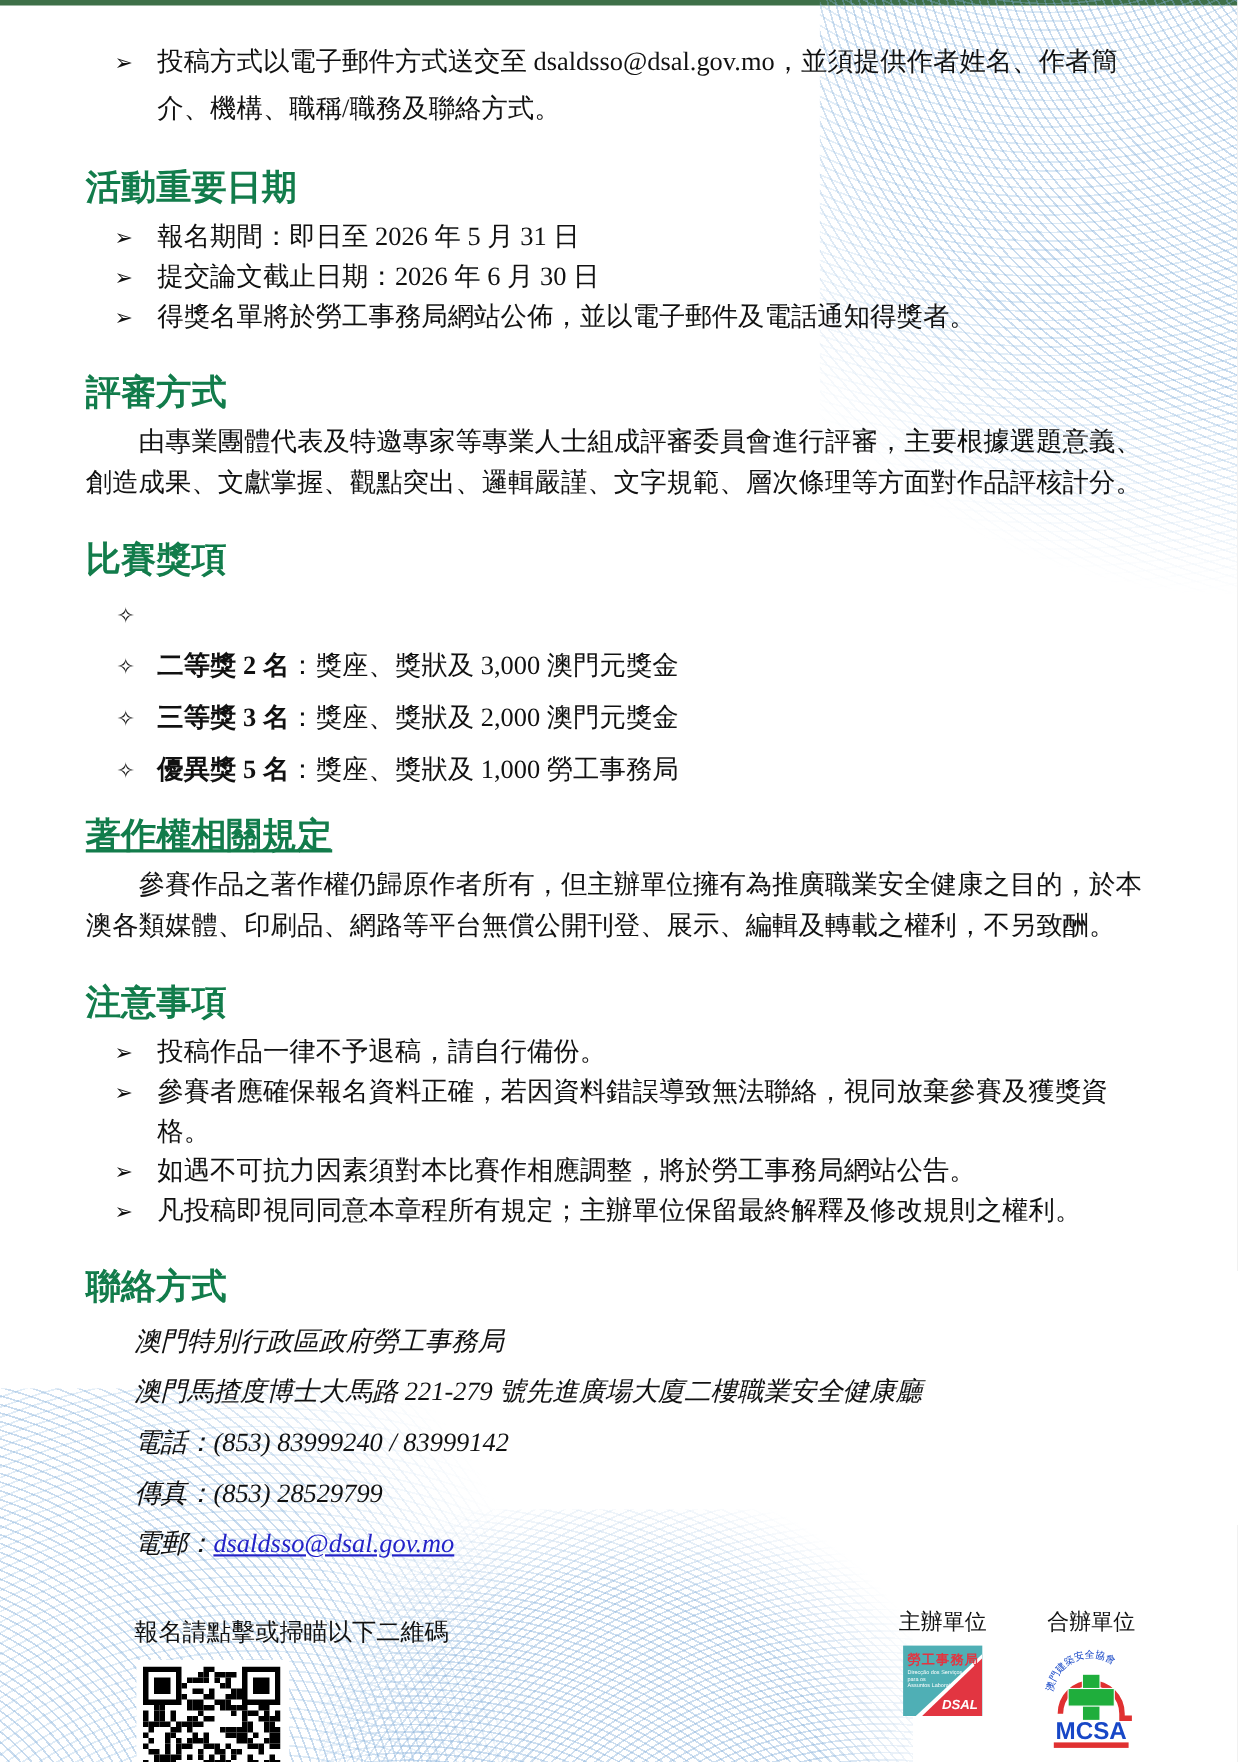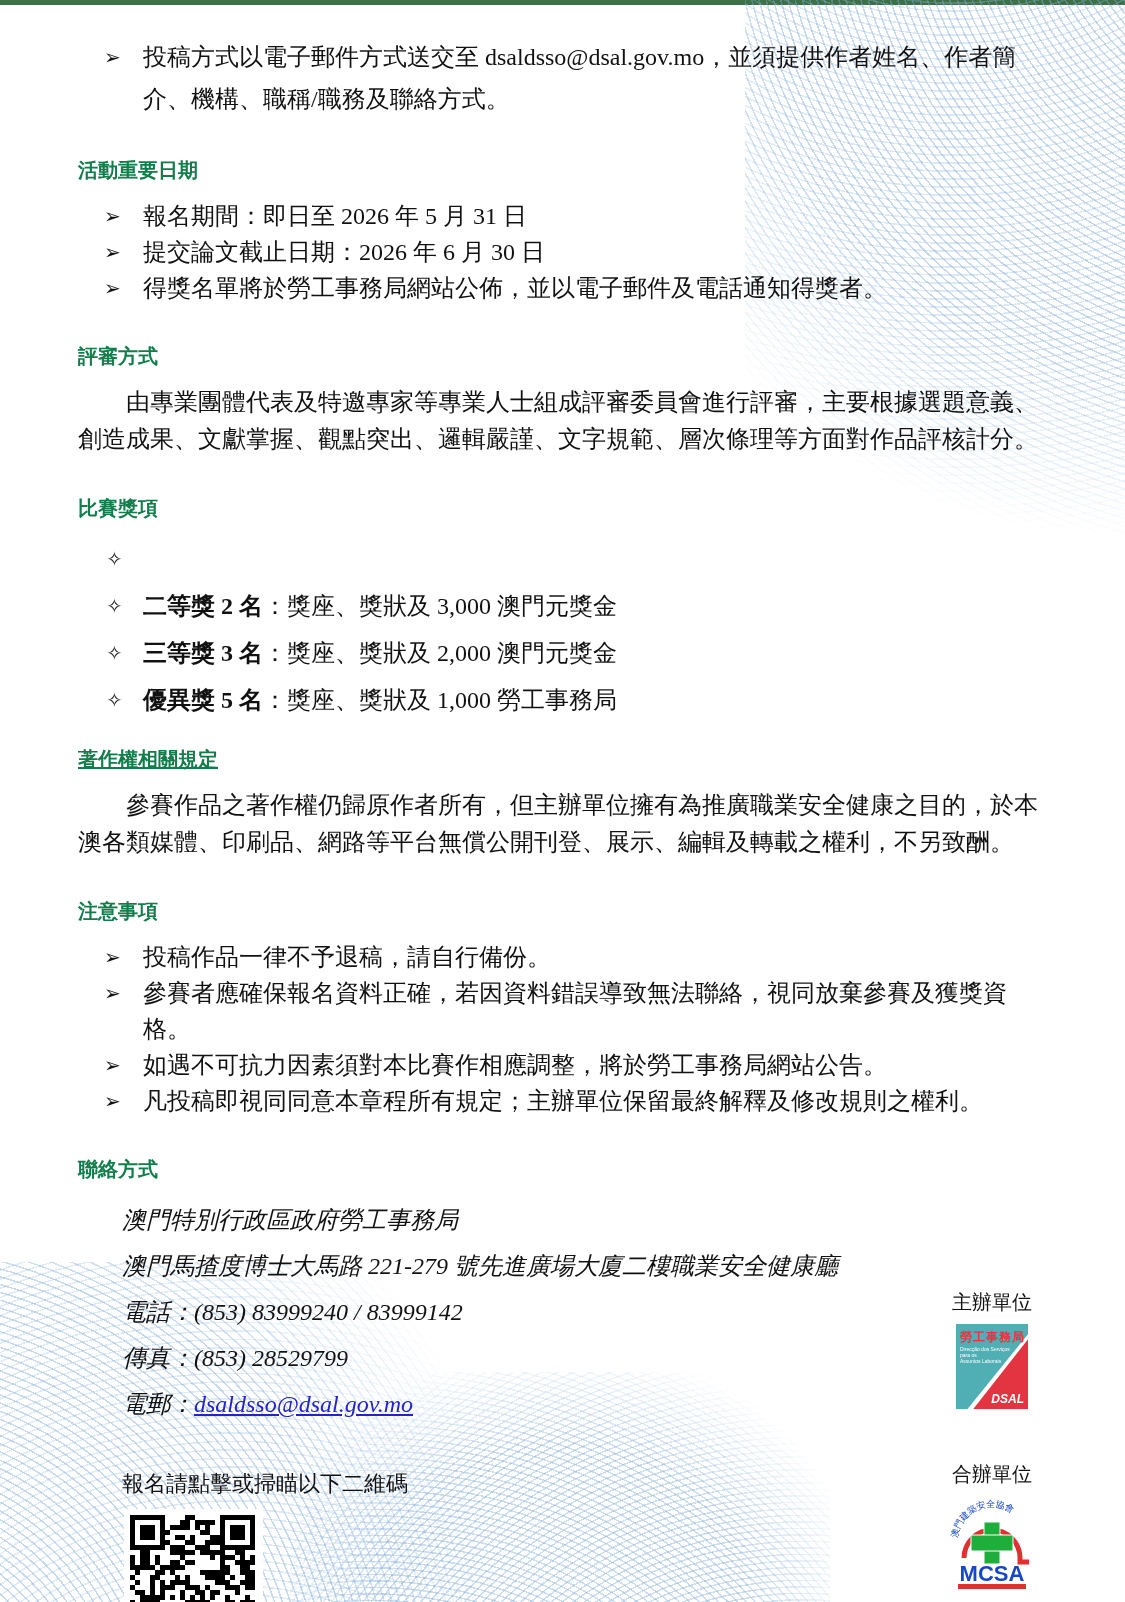--- a/index.html
+++ b/index.html
@@ -36,38 +36,38 @@
     -webkit-mask-image:radial-gradient(ellipse at 50% 100%, #000 48%, transparent 80%);
     mask-image:radial-gradient(ellipse at 50% 100%, #000 48%, transparent 80%);
   }
   
   .content{position:absolute;top:36px;left:78px;width:972px;}
   .bullet-row{display:flex;font-size:24px;line-height:42px;}
   .bullet-row .arrow{flex:0 0 65px;padding-left:26px;box-sizing:border-box;font-family:"DejaVu Sans",sans-serif;font-size:20px;}
   .bullet-row .btext{flex:1;}
   h2.sec{
     font-family:"Liberation Sans","DejaVu Sans",sans-serif;
-    font-size:20px;font-weight:bold;color:var(--heading-green,#127C4B);
+    font-size:32px;font-weight:bold;color:var(--heading-green,#127C4B);
     margin:34px 0 12px 0;line-height:32px;
   }
   .list .bullet-row{line-height:36px;}
   p.para{font-size:24px;line-height:37px;text-indent:2em;margin:4px 0 0 0;}
   .prize-row{display:flex;font-size:24px;line-height:30px;margin:0 0 17px 0;}
   .prize-row .diamond{flex:0 0 65px;padding-left:28px;box-sizing:border-box;font-family:"DejaVu Sans",sans-serif;font-size:20px;color:#222;}
   .prize-row b{font-weight:bold;}
   .contact-line{font-size:24px;line-height:46px;margin-left:44px;font-style:italic;}
   a.mail{color:var(--link-blue,#2323C8);text-decoration:underline;}
   .qr-caption{font-size:22px;margin:42px 0 10px 44px;}
   .qr-box{margin-left:46px;background:#fff;padding:6px;width:127px;height:127px;}
   .qr-box svg{display:block;}
   
-  .footer{position:absolute;right:90px;bottom:12px;display:flex;gap:52px;flex-direction:column;}
+  .footer{position:absolute;right:90px;bottom:12px;display:flex;gap:52px;}
   .footer .col{display:flex;flex-direction:column;align-items:center;}
   .footer .lab{font-size:20px;margin-bottom:8px;}
-  .dsal-logo{position:relative;width:72px;height:85px;background:var(--dsal-teal,#4FAFB5);overflow:hidden;}
+  .dsal-logo{position:relative;width:72px;height:64px;background:var(--dsal-teal,#4FAFB5);overflow:hidden;}
   .dsal-white{position:absolute;inset:0;background:#fff;clip-path:polygon(100% 12%,100% 100%,16% 100%);}
   .dsal-red{position:absolute;inset:0;background:var(--dsal-red,#E23541);clip-path:polygon(100% 18%,100% 100%,24% 100%);}
   .dsal-zh{position:absolute;top:5px;left:4px;color:var(--dsal-red,#E23541);font-weight:bold;font-size:12px;letter-spacing:1px;white-space:nowrap;}
   .dsal-pt{position:absolute;top:22px;left:4px;color:#fff;font-size:5px;line-height:6px;width:52px;font-family:"Liberation Sans",sans-serif;}
   .dsal-abbr{position:absolute;bottom:3px;right:4px;color:#fff;font-weight:bold;font-style:italic;font-size:12px;font-family:"Liberation Sans",sans-serif;}
   .mcsa-logo{width:86px;height:94px;}
 </style>
 </head>
 <body>
 

